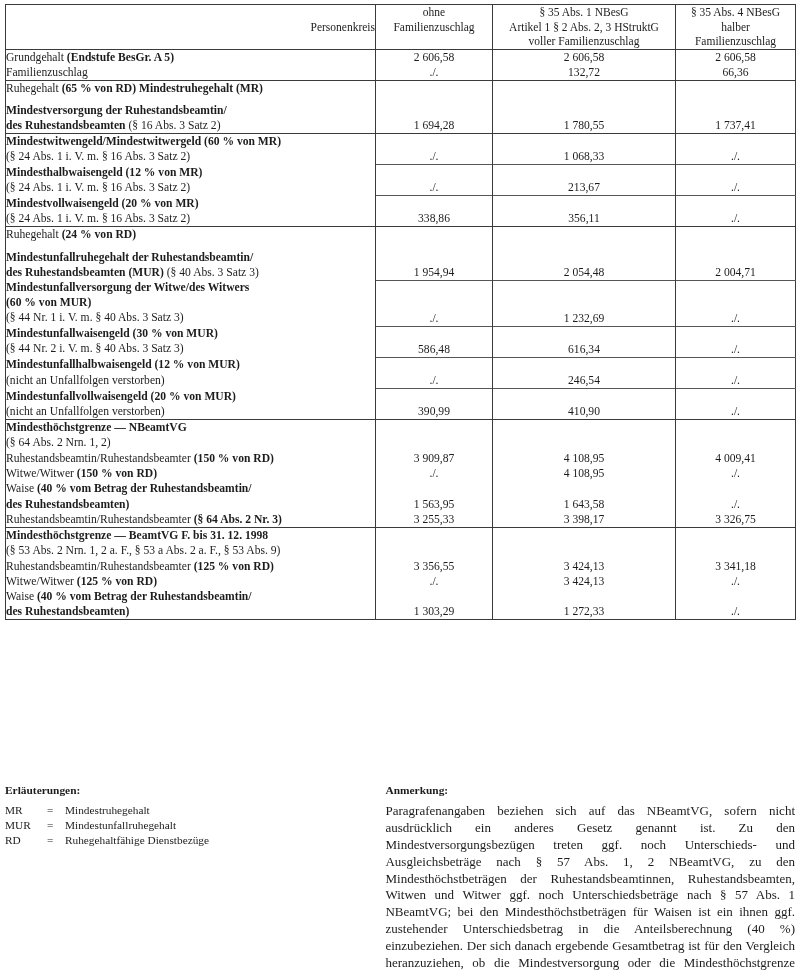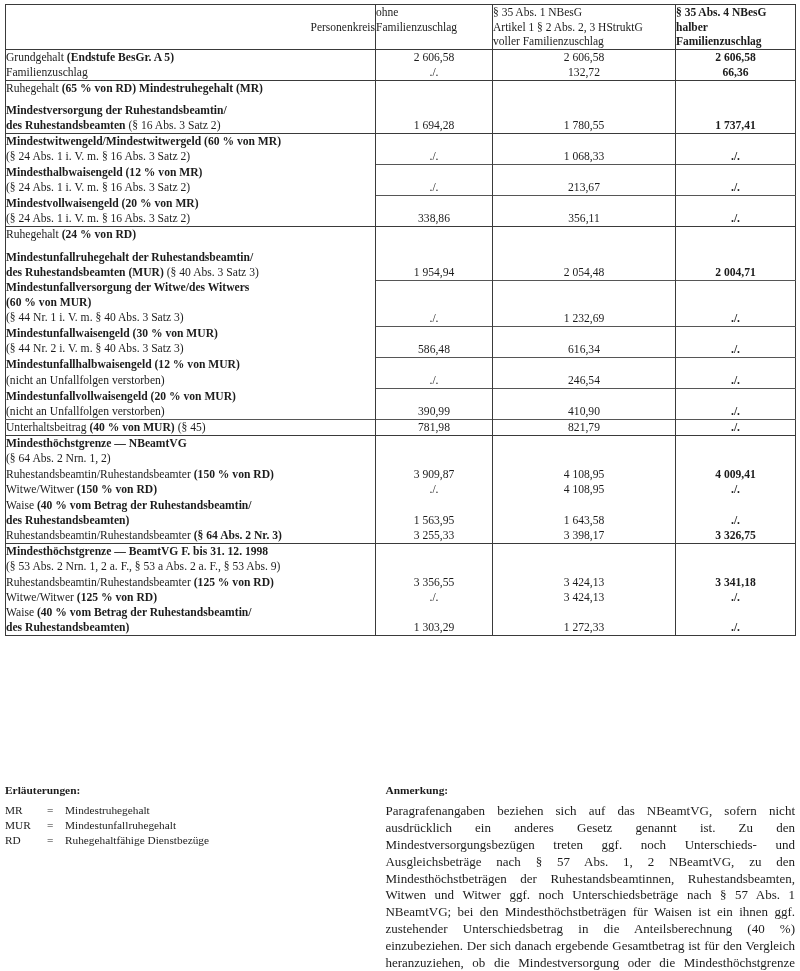--- a/index.html
+++ b/index.html
@@ -35,30 +35,30 @@
     padding:3px 6px 4px 7px;
     line-height:1.30;
   }
   .val-cell{
     border-right:1.1px solid #3a3a3a;
     text-align:center;
     padding:3px 6px 4px 6px;
     line-height:1.30;
     white-space:nowrap;
   }
-  .val-cell.last{border-right:none;font-weight:bold;}
+  .val-cell.last{border-right:none;}
 
   
   tr.sep-major > td{border-top:1.4px solid #3a3a3a;}
   tr.sep-minor > td{border-top:0.9px solid #565656;}
   
   tr.sep-vals > td.val-cell{border-top:0.9px solid #565656;}
 
   .hdr td{
-    text-align:left;
+    text-align:center;
     line-height:1.27;
     padding:5px 6px 6px 6px;
     font-size:11.5px;
   }
   .hdr td.hdr-desc{
     text-align:right;
     padding-left:7px;
     vertical-align:middle;
   }
 
@@ -319,28 +319,20 @@
         <td class="val-cell">
           <span class="vspacer">x</span>
             <span class="line">410,90</span>
         </td>
         <td class="val-cell last">
           <span class="vspacer">x</span>
             <span class="line">./.</span>
         </td>
       </tr>
 
-      <tr class="sep-minor">
-        <td class="desc-cell">
-          <span>Unterhaltsbeitrag </span><b>(40 % von MUR) </b><span>(§ 45)</span>
-        </td>
-        <td class="val-cell">781,98</td>
-        <td class="val-cell">821,79</td>
-        <td class="val-cell last">./.</td>
-      </tr>
 
       <tr class="sep-major">
         <td class="desc-cell" style="border-bottom:none;padding-bottom:1px;">
           <span class="txt-row"><b>Mindesthöchstgrenze — NBeamtVG</b></span>
           <span class="txt-row">(§ 64 Abs. 2 Nrn. 1, 2)</span>
         </td>
         <td class="val-cell">&nbsp;</td>
         <td class="val-cell">&nbsp;</td>
         <td class="val-cell last">&nbsp;</td>
       </tr>

